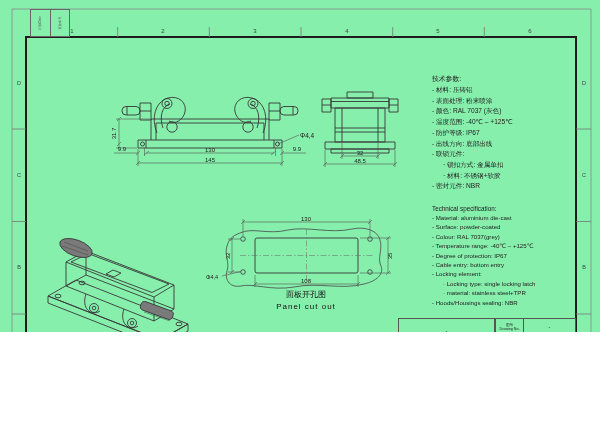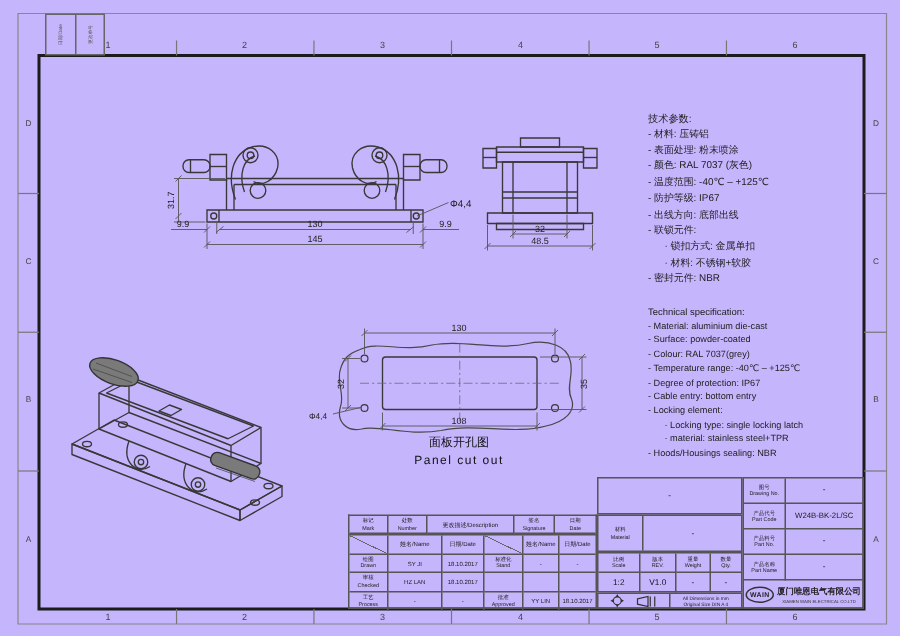--- a/index.html
+++ b/index.html
@@ -1,17 +1,17 @@
 <!DOCTYPE html>
 <html><head>
 <meta charset="utf-8">
 <style>
   html,body{margin:0;padding:0;background:#fff;}
   body{font-family:"Liberation Sans","DejaVu Sans",sans-serif;color:#222;}
-  #sheet{position:relative;width:600px;height:424px;background:#c4b5fd;overflow:hidden;}
+  #sheet{position:relative;width:600px;height:332px;background:#86efac;overflow:hidden;}
   svg{position:absolute;overflow:visible;}
   svg *{vector-effect:non-scaling-stroke;}
   .zone{position:absolute;width:20px;text-align:center;font-size:6px;color:#444;line-height:10px;}
   .zrow{position:absolute;width:12px;text-align:center;font-size:5.5px;color:#444;line-height:10px;}
   .notes{position:absolute;color:#222;}
   .notes .t{font-size:6.8px;margin:0 0 1px 0;}
   .cnnotes .ln{font-size:6.6px;line-height:10.7px;white-space:nowrap;}
   .ennotes .t{font-size:6.3px;}
   .ennotes .ln{font-size:6.1px;line-height:9.4px;white-space:nowrap;}
   .ind{padding-left:11px;}

